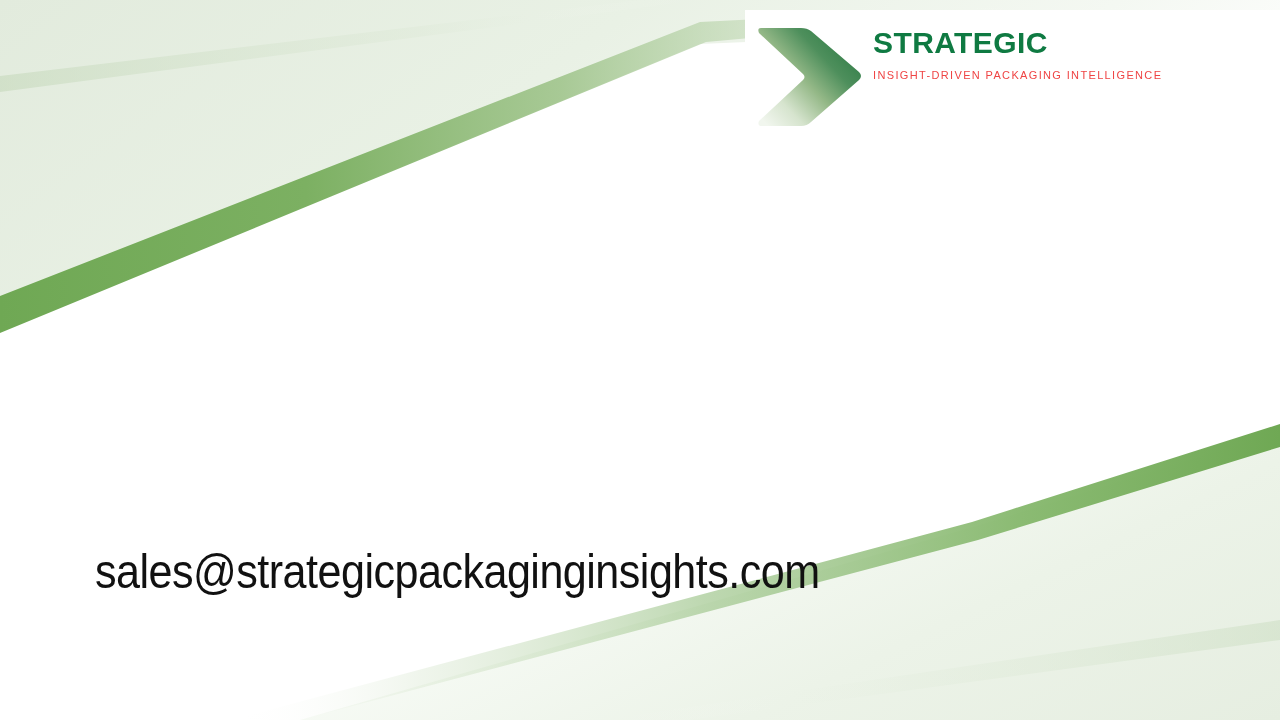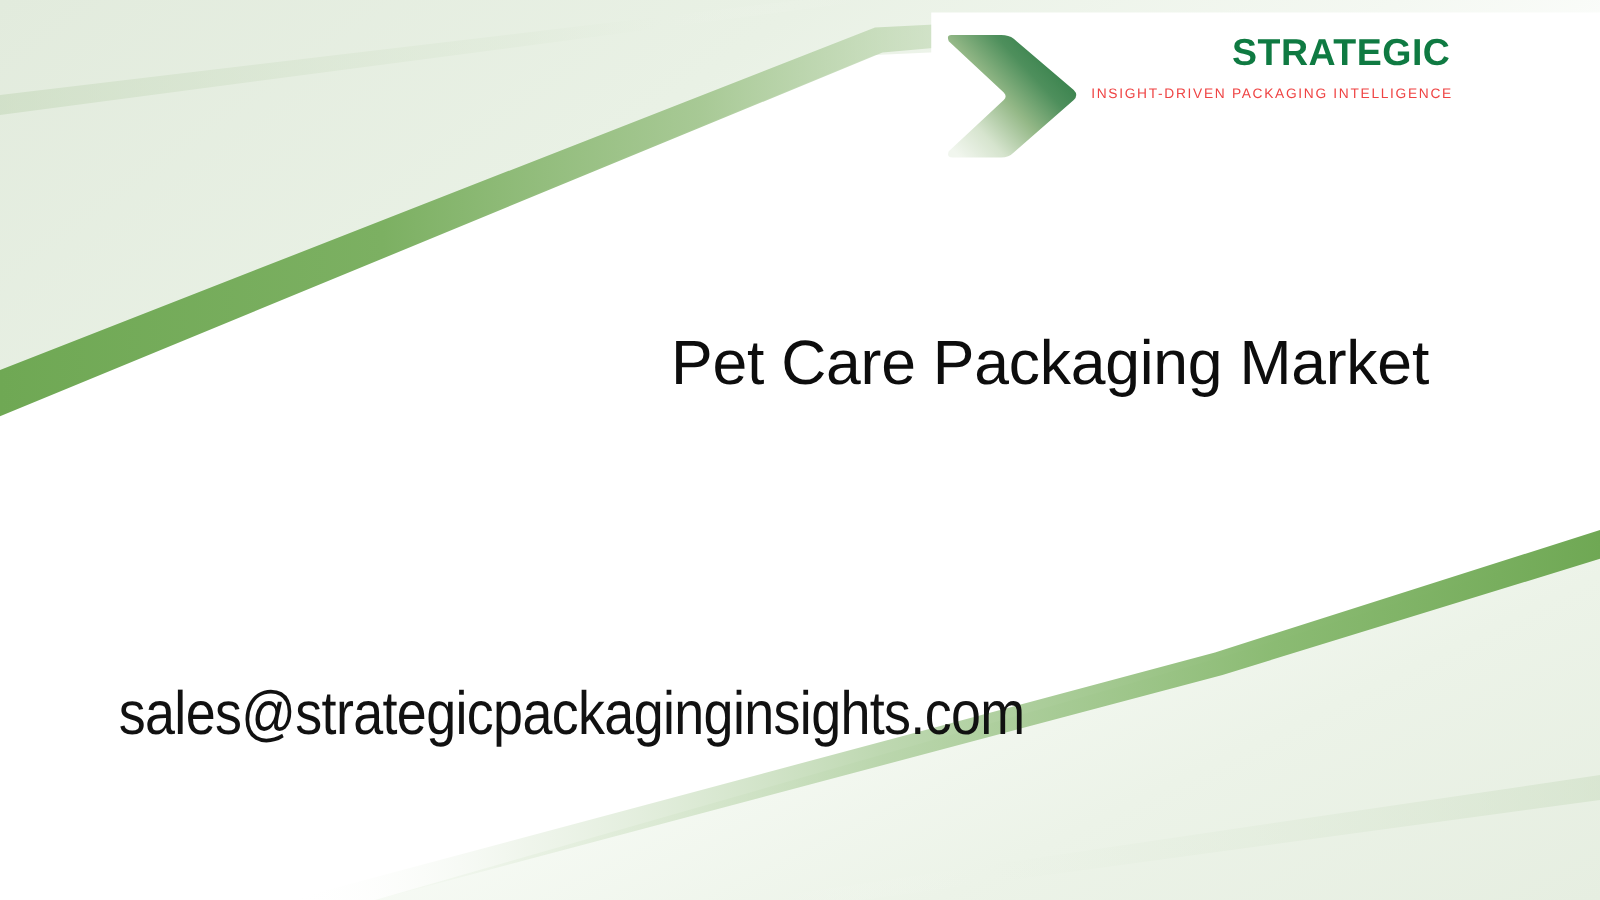--- a/index.html
+++ b/index.html
@@ -45,21 +45,20 @@
     width:400px;
   }
   .logo-line {
     color:#0f7a42;
     font-family:"Liberation Sans", sans-serif;
     font-weight:bold;
     font-size:30px;
     line-height:33px;
     letter-spacing:0.4px;
     white-space:nowrap;
-    text-align:center;
   }
   #logo-line2 { font-size:30.5px; letter-spacing:0.2px; }
   #logo-tagline {
     margin-top:10px;
     color:#ef4444;
     font-family:"Liberation Sans", sans-serif;
     font-weight:normal;
     font-size:11px;
     letter-spacing:1.35px;
     white-space:nowrap;
@@ -174,17 +173,16 @@
       <path d="M6,4 Q2,4 4,9 L48,50 Q51,53 48,56 L4,97 Q2,102 7,102 L46,102 Q52,102 56,98 L104,56 Q108,52 104,48 L56,7 Q52,4 46,4 Z" fill="url(#gradChevron)"></path>
     </svg>
 
     <div id="logo-text-wrap">
       <div class="logo-line" id="logo-line1">STRATEGIC</div>
       <div id="logo-tagline">INSIGHT-DRIVEN PACKAGING INTELLIGENCE</div>
     </div>
 
   </div>
 
-  <div id="title">Pet Care Packaging Market</div>
 
   <div id="email">sales@strategicpackaginginsights.com</div>
 
 </div>
 
 </body></html>

